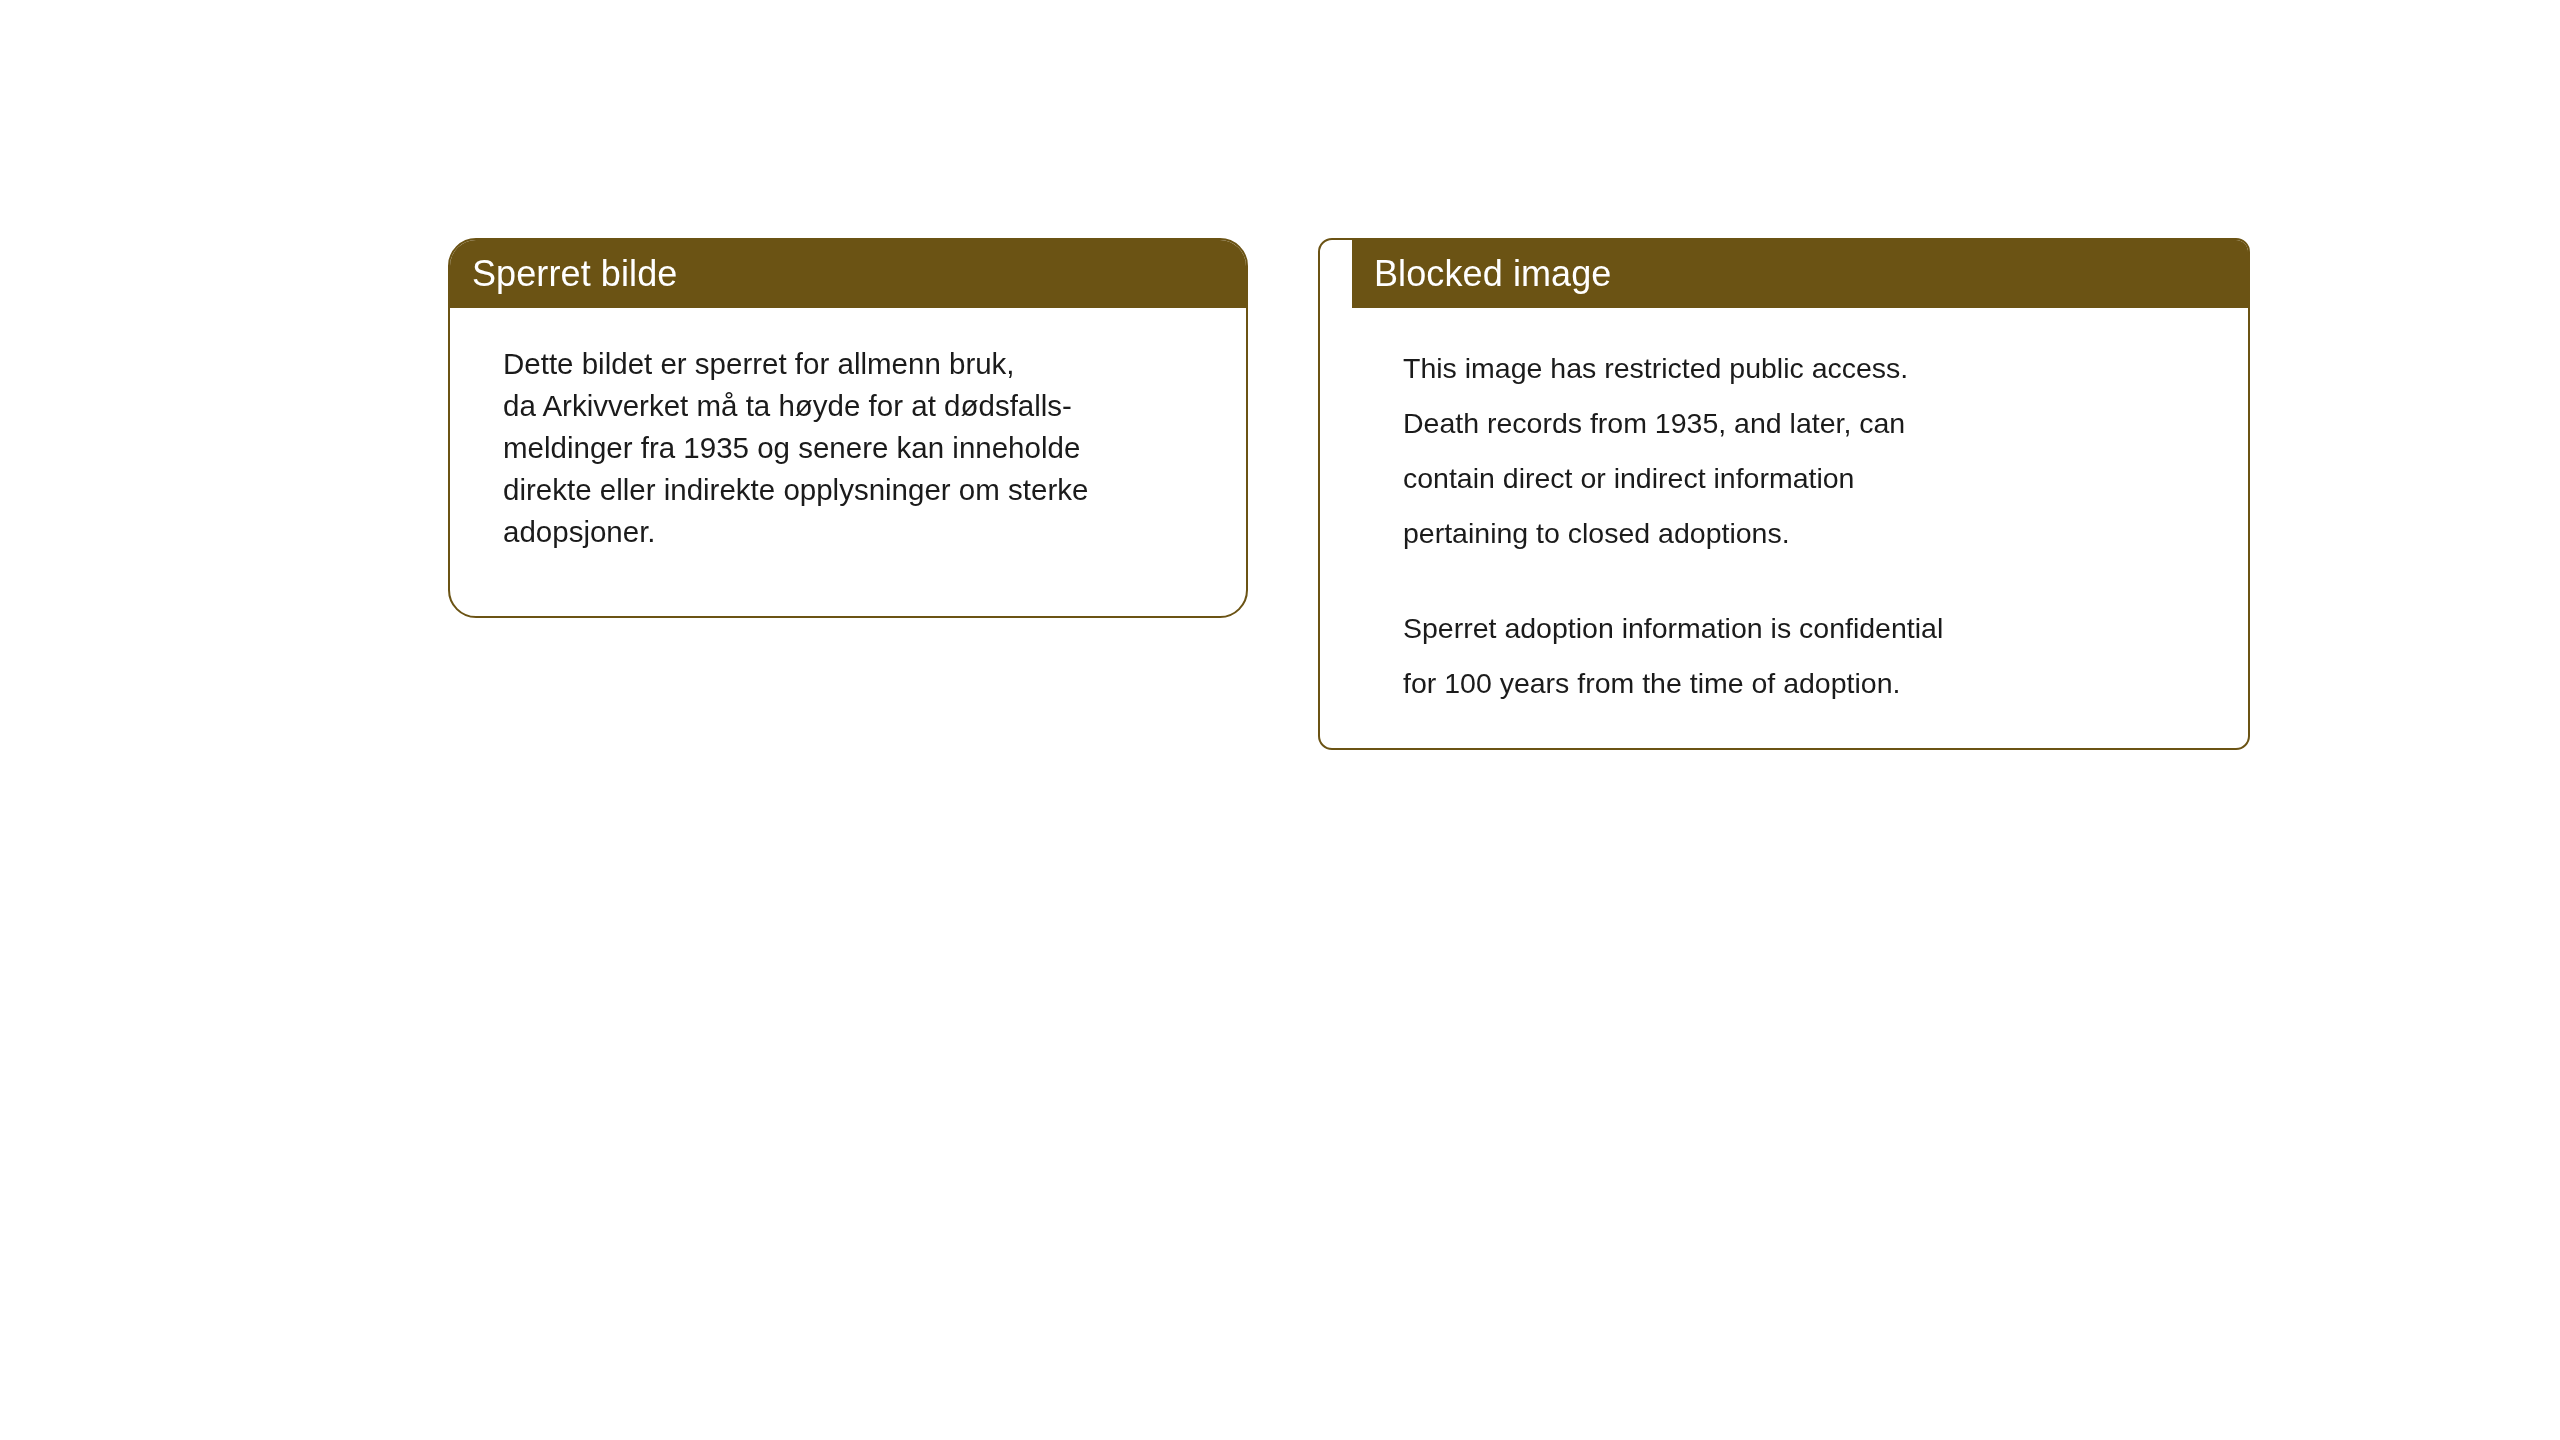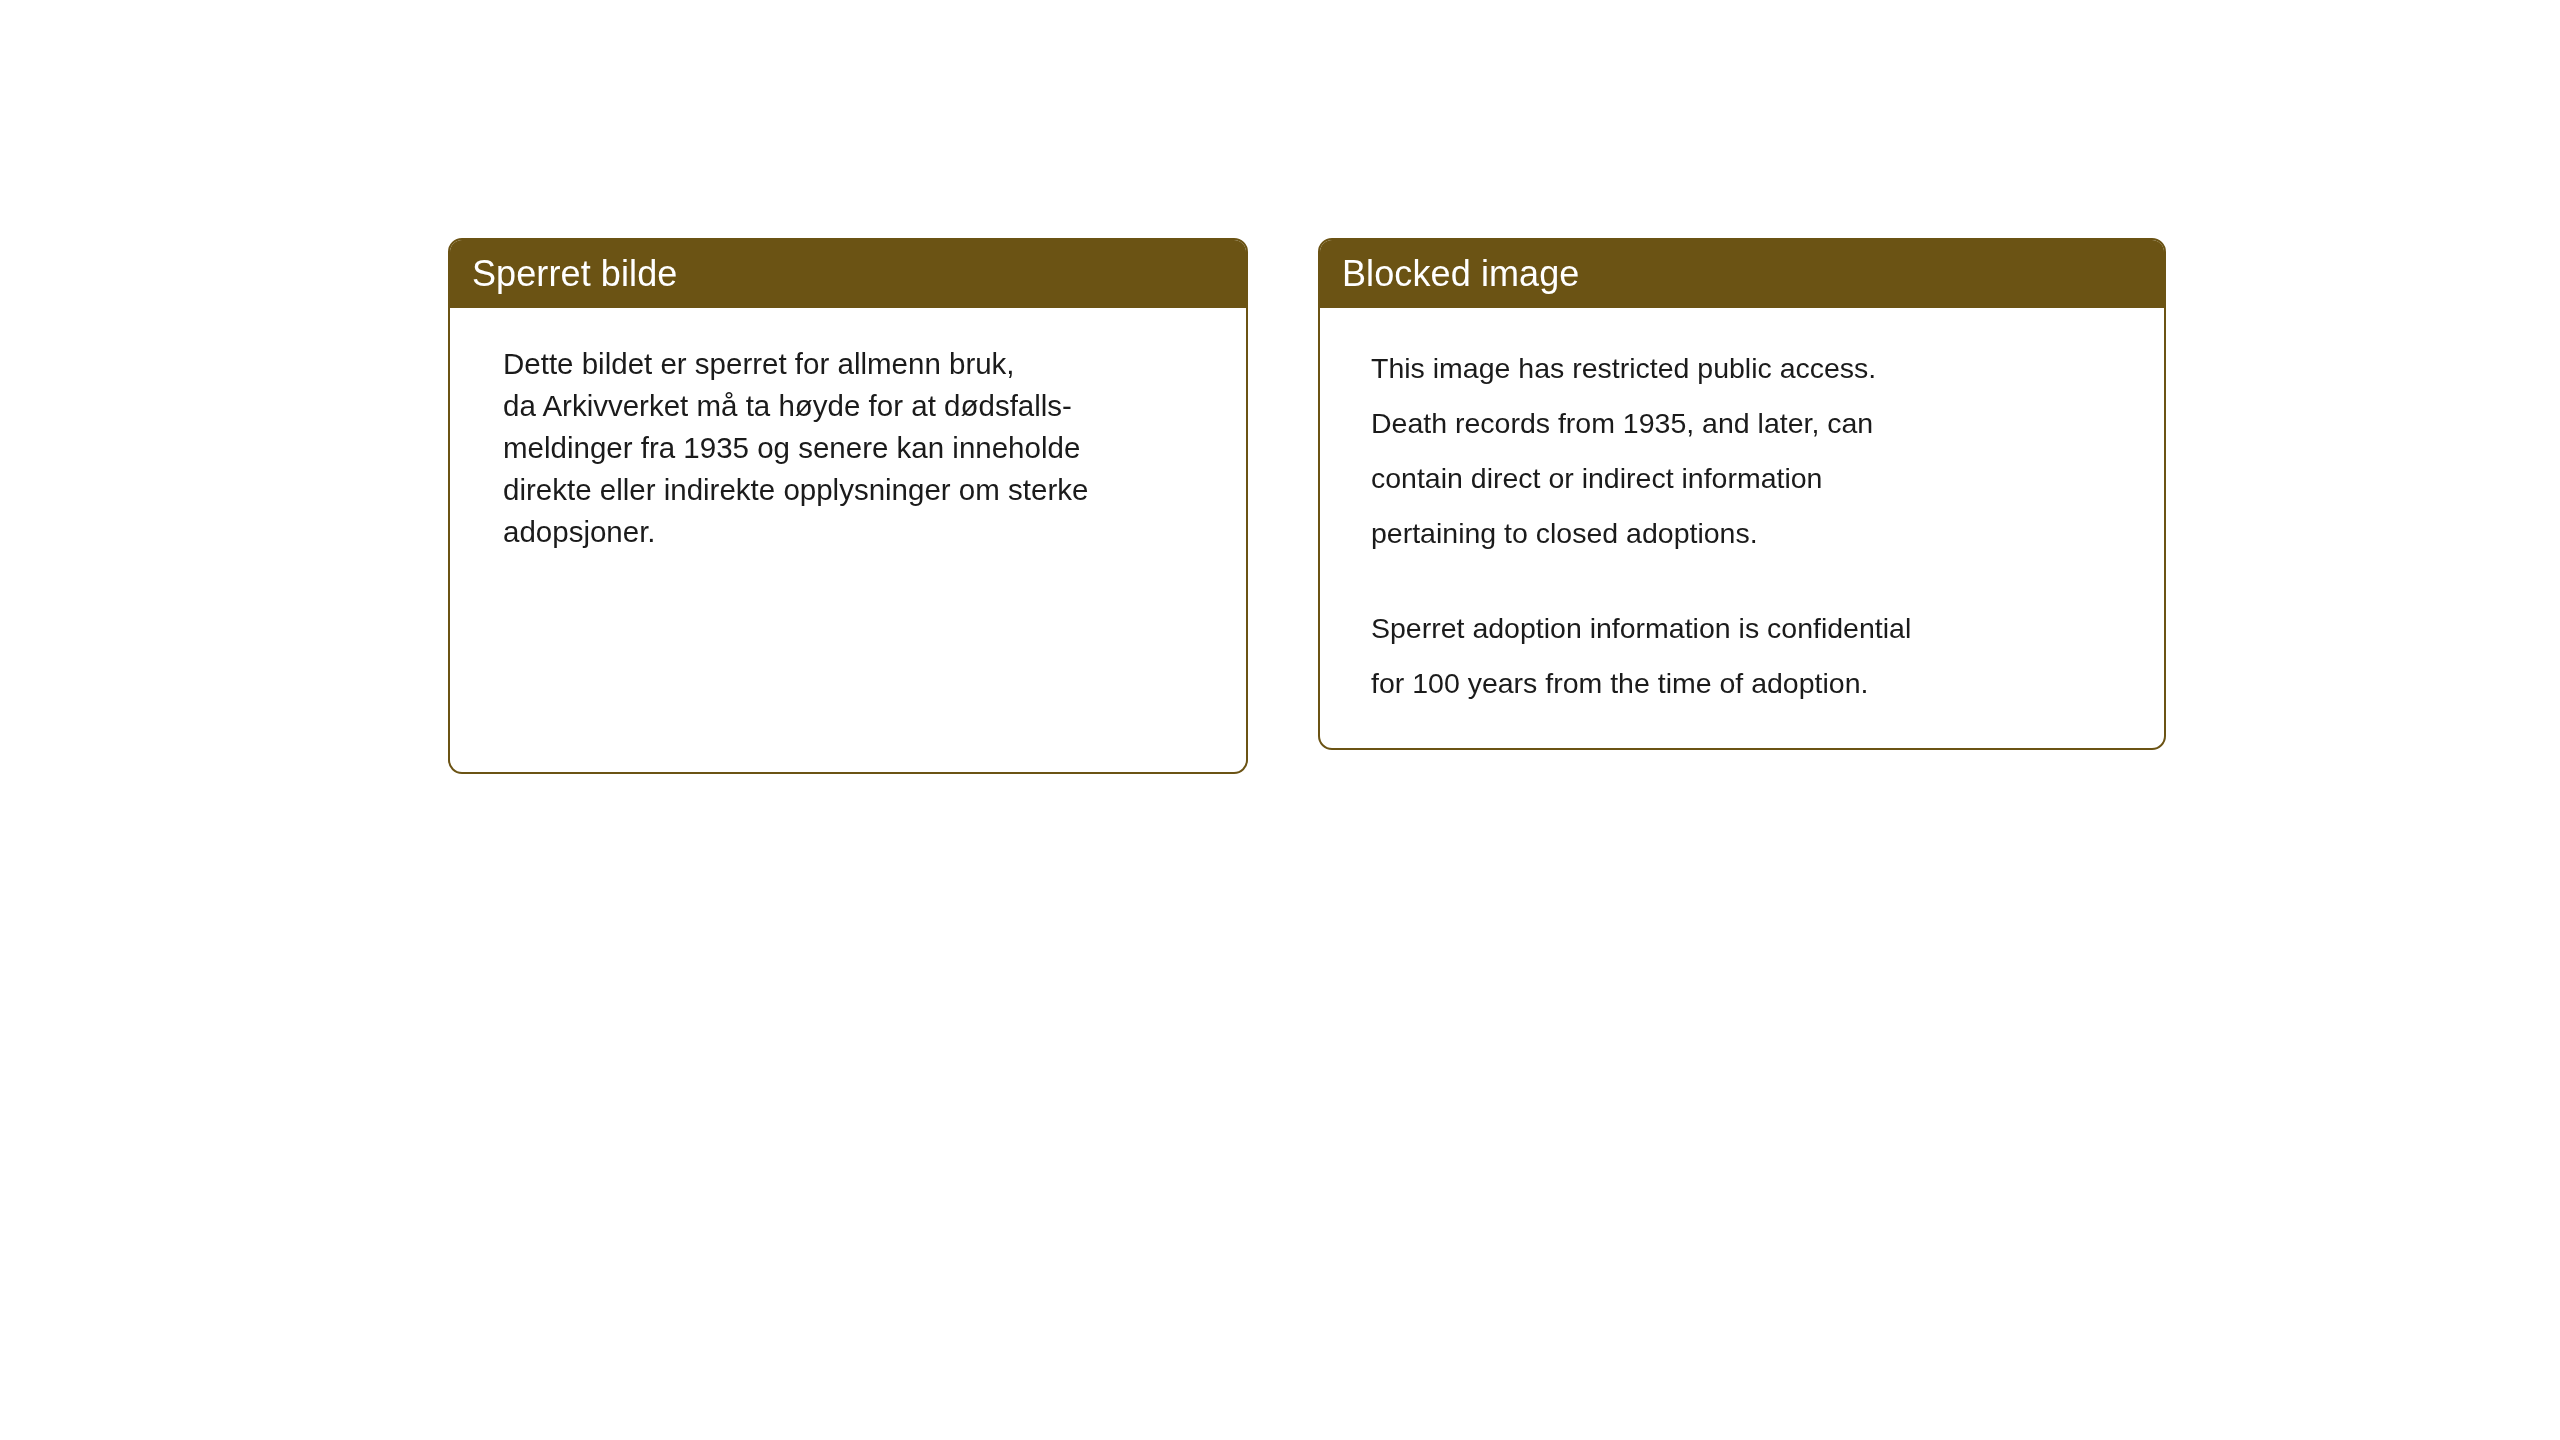--- a/index.html
+++ b/index.html
@@ -30,26 +30,28 @@
     border: 2px solid #6b5314;
     border-radius: 14px;
     overflow: hidden;
     box-sizing: border-box;
     display: flex;
     flex-direction: column;
   }
 
   .card-no {
     width: 800px;
-    height: 536px;
+    height: 380px;
+    border-radius: 28px;
   }
 
   .card-en {
-    width: 848px;
+    width: 932px;
     height: 512px;
+    padding-left: 32px;
   }
 
   .card-header {
     background: #6b5314;
     color: #ffffff;
     font-size: 36px;
     line-height: 1.0;
     padding: 16px 0 16px 22px;
     letter-spacing: 0.1px;
     font-weight: 400;

